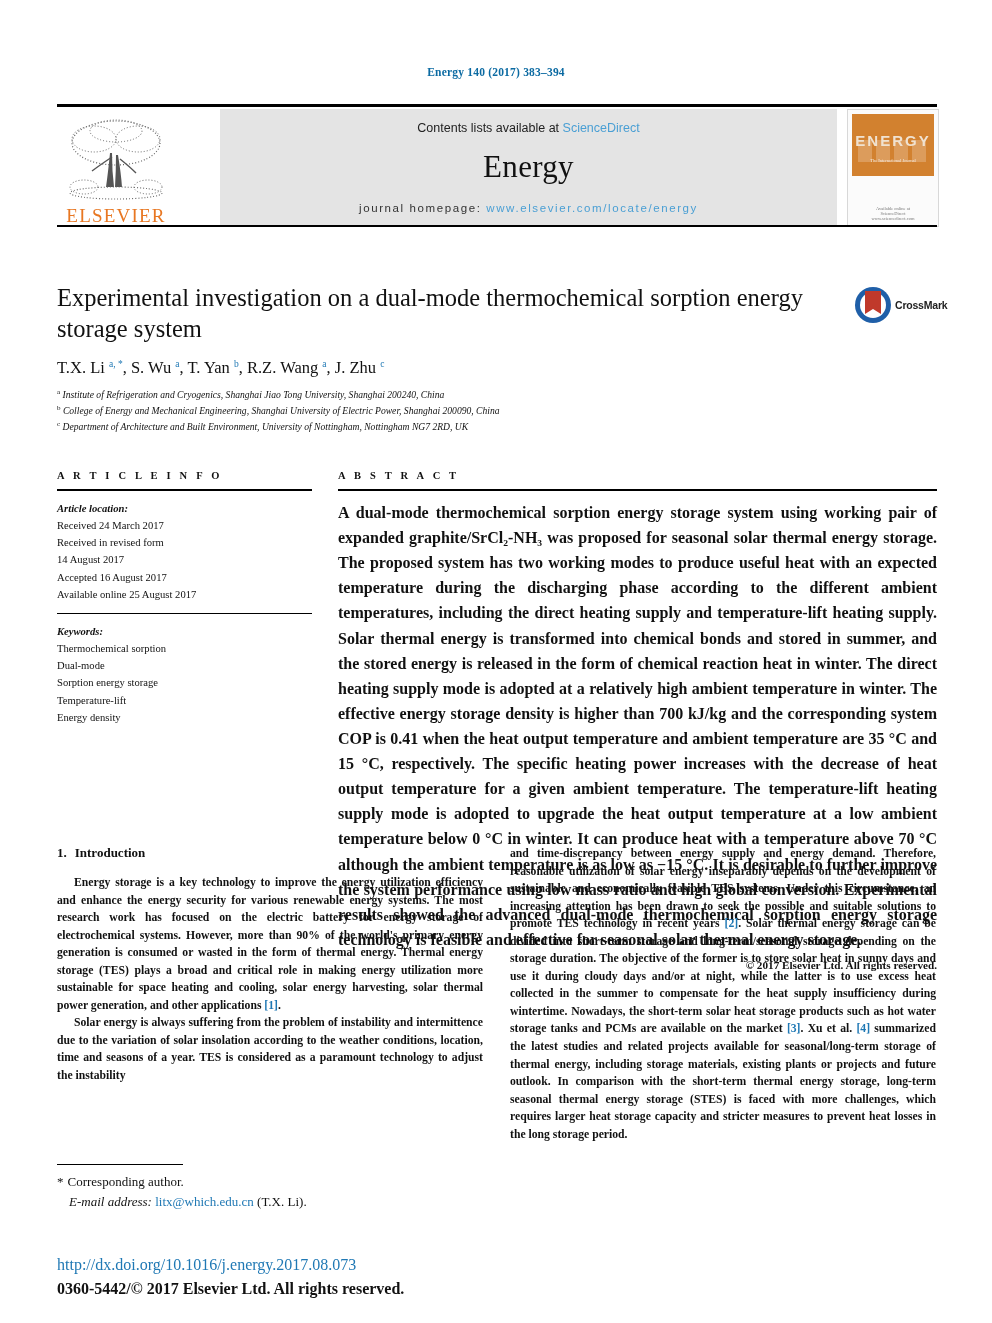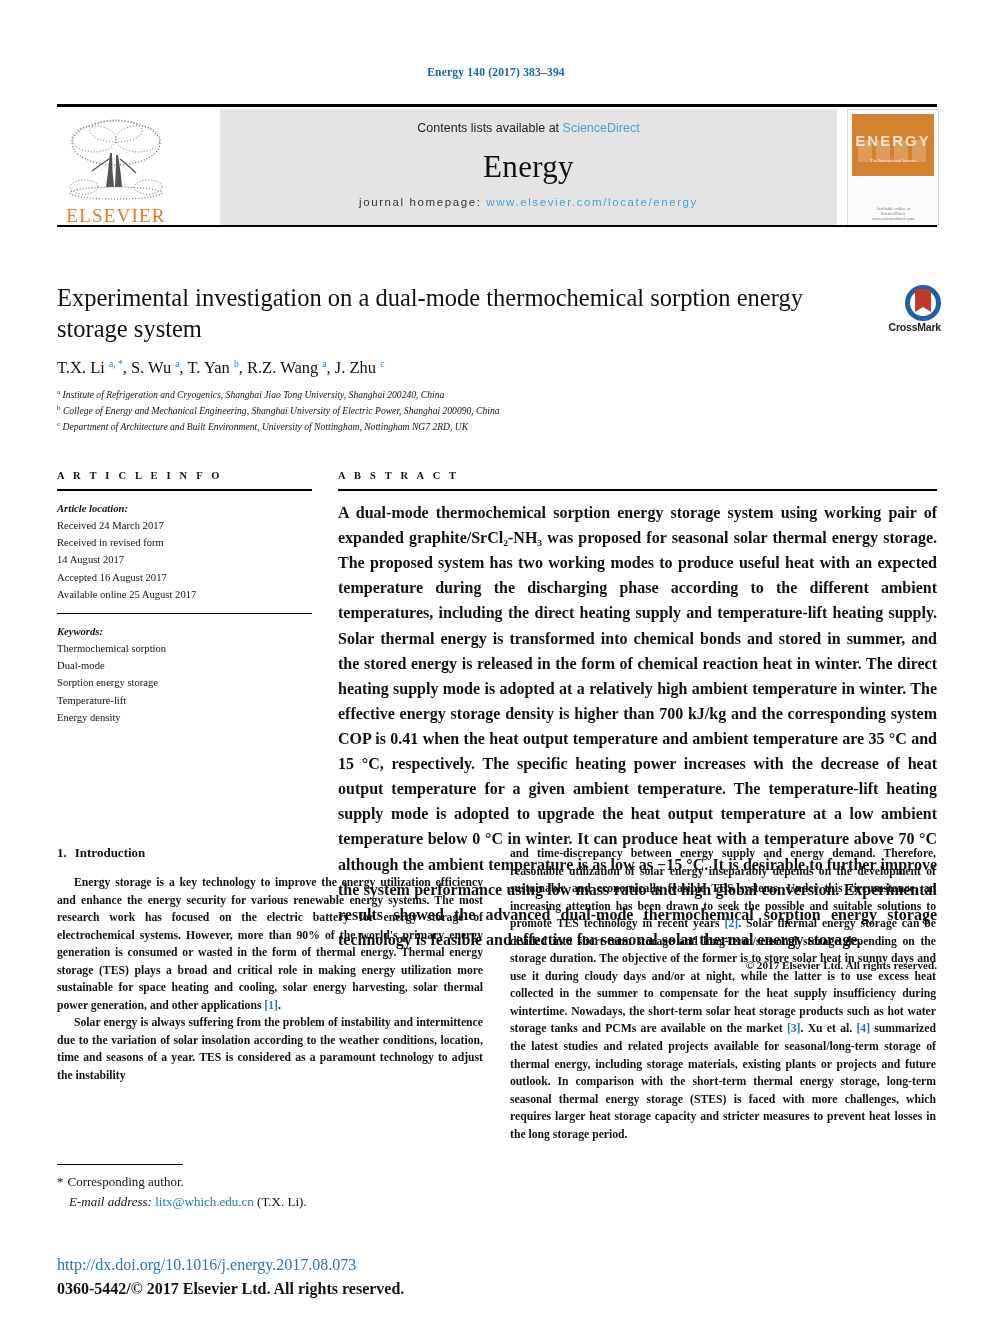--- a/index.html
+++ b/index.html
@@ -98,21 +98,21 @@
     color: #4a9fd4;
   }
   .journal-title {
     margin-top: 14px;
     font-family: "Liberation Serif", serif;
     font-size: 31px;
     color: #111;
     letter-spacing: 0.3px;
   }
   .homepage-line {
-    margin-top: 11px;
+    margin-top: 17px;
     font-family: "Liberation Sans", sans-serif;
     font-size: 11.5px;
     letter-spacing: 1.6px;
     color: #333;
   }
   .homepage-line .url {
     color: #4a9fd4;
   }
   .cover-thumb {
     position: absolute;
@@ -180,22 +180,21 @@
     margin: 0;
     font-weight: normal;
   }
   .crossmark {
     position: absolute;
     left: 855px;
     top: 285px;
     width: 86px;
     height: 40px;
     display: flex;
-    align-items: flex-end;
-    flex-direction: column;
+    align-items: center;
   }
   .crossmark-badge {
     width: 36px; height: 36px;
     border-radius: 50%;
     background: #1f5fa8;
     position: relative;
     overflow: hidden;
     flex: none;
   }
   .crossmark-badge .inner {

